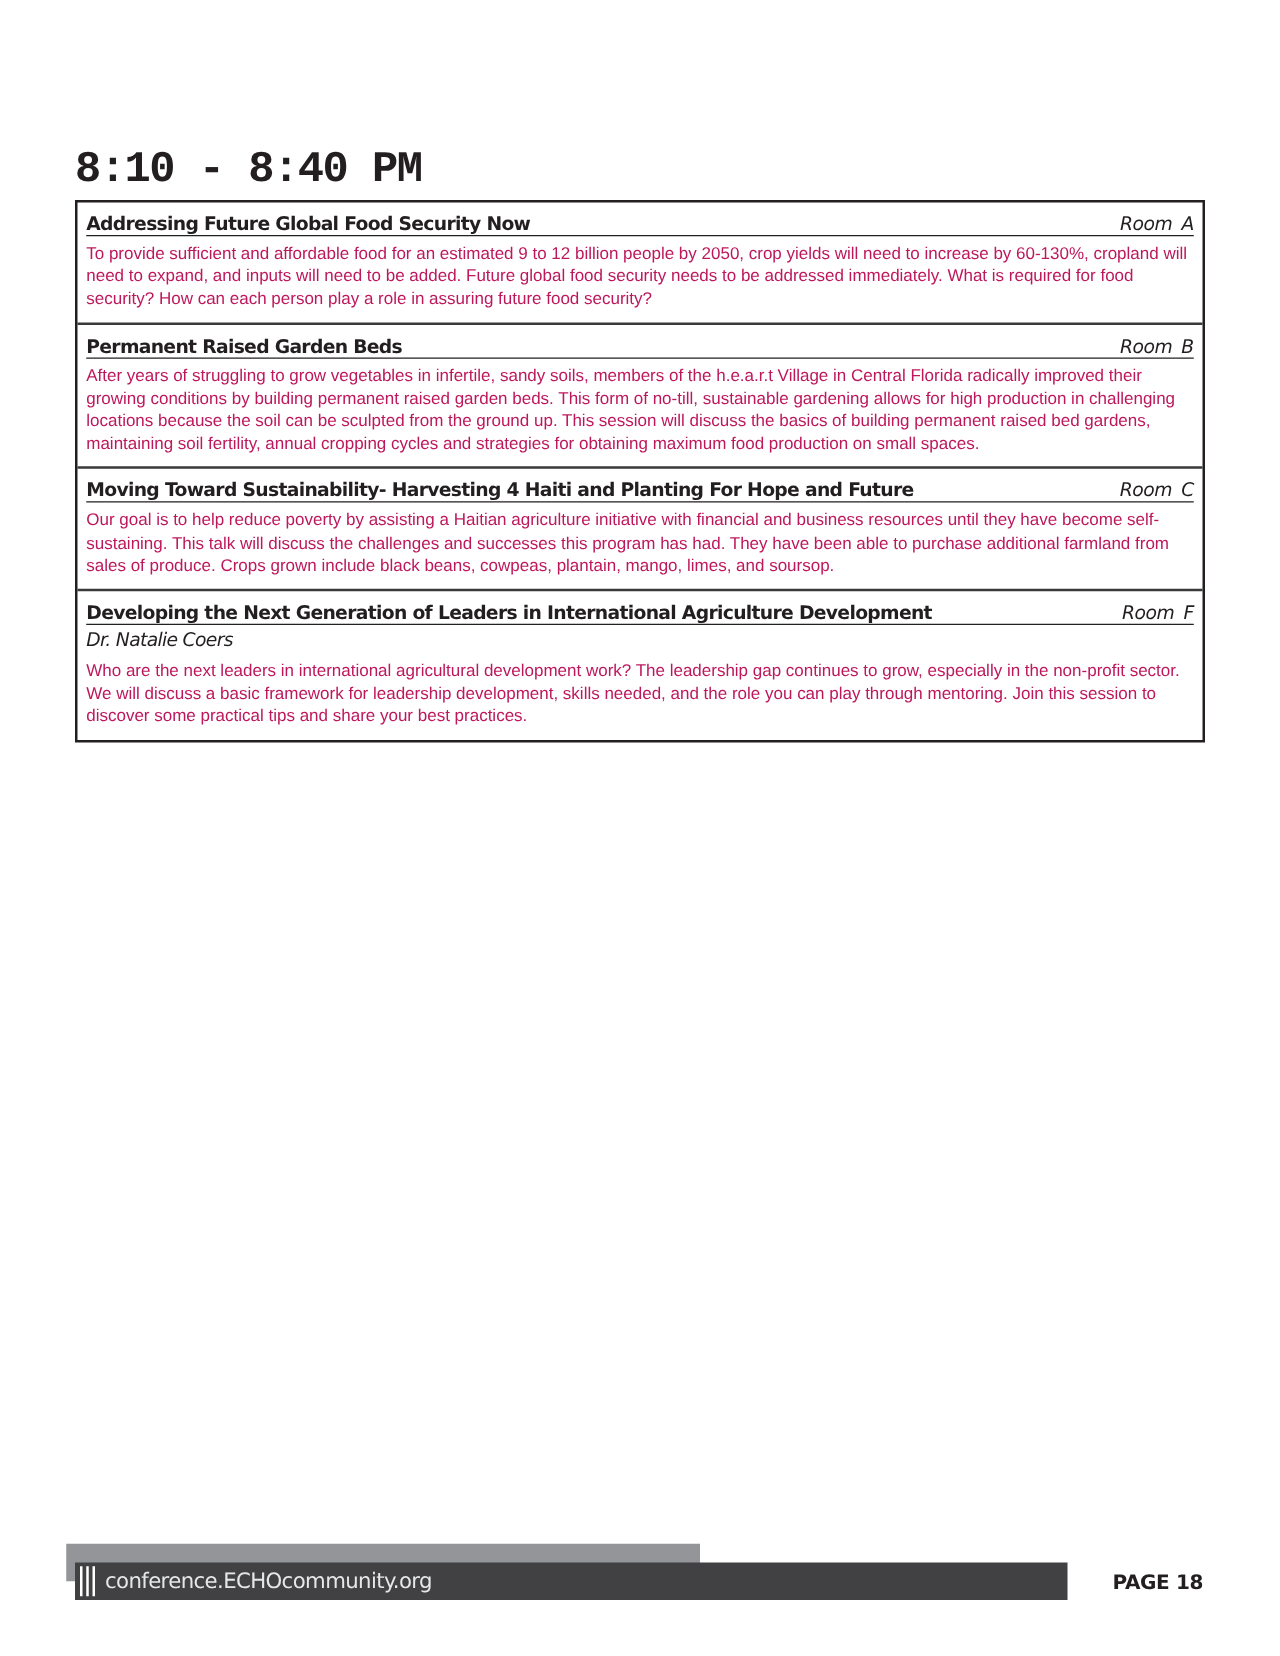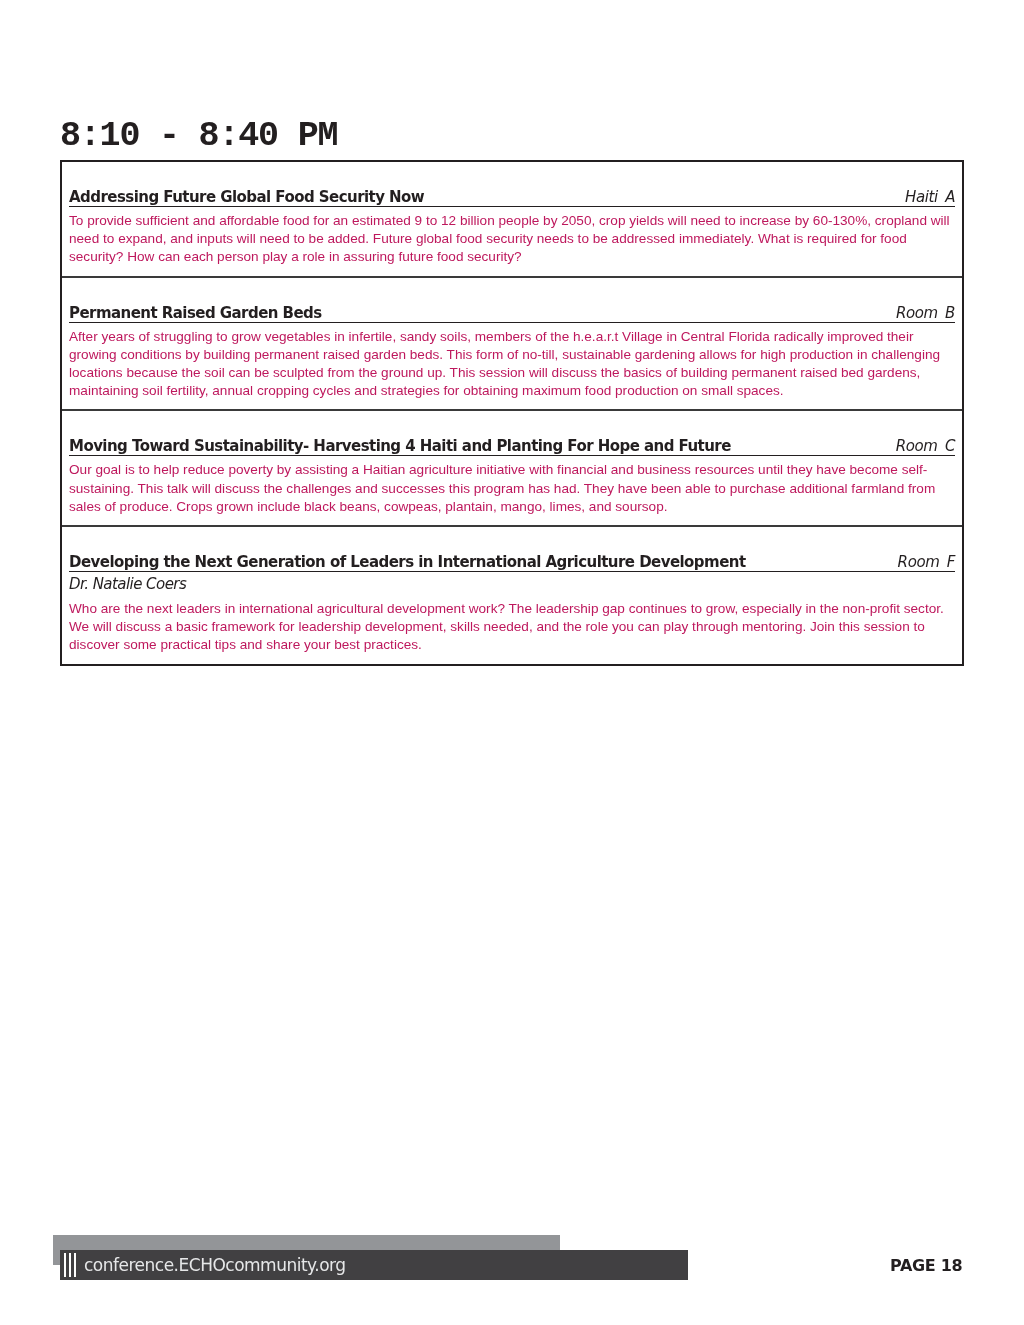--- a/index.html
+++ b/index.html
@@ -42,21 +42,20 @@
     }
     .session:first-child {
       border-top: none;
     }
     .session-head {
       display: flex;
       justify-content: space-between;
       align-items: flex-end;
       border-bottom: 1px solid #231f20;
       height: 20px;
-      margin-top: 18px;
     }
     .session-title {
       font-family: "DejaVu Sans", sans-serif;
       font-weight: bold;
       font-size: 15px;
       letter-spacing: -0.55px;
       line-height: 18px;
       white-space: nowrap;
       color: #231f20;
     }
@@ -91,21 +90,21 @@
       left: 53px;
       top: 1235px;
       width: 507px;
       height: 30px;
       background: #939598;
     }
     .footer-dark {
       position: absolute;
       left: 60px;
       top: 1250px;
-      width: 628px;
+      width: 794px;
       height: 30px;
       background: #414042;
       display: flex;
       align-items: center;
     }
     .bars-icon {
       display: flex;
       gap: 3px;
       margin-left: 4px;
       margin-right: 8px;
@@ -139,21 +138,21 @@
   </style>
 </head>
 <body>
 
 <h1 class="time-heading">8:10 - 8:40 PM</h1>
 
 <div class="sessions">
   <div class="session">
     <div class="session-head">
       <span class="session-title">Addressing Future Global Food Security Now</span>
-      <span class="session-room">Haiti A</span>
+      <span class="session-room">Room A</span>
     </div>
     <div class="session-desc">To provide sufficient and affordable food for an estimated 9 to 12 billion people by 2050, crop yields will need to increase by 60-130%, cropland will need to expand, and inputs will need to be added. Future global food security needs to be addressed immediately. What is required for food security? How can each person play a role in assuring future food security?</div>
   </div>
 
   <div class="session">
     <div class="session-head">
       <span class="session-title">Permanent Raised Garden Beds</span>
       <span class="session-room">Room B</span>
     </div>
     <div class="session-desc">After years of struggling to grow vegetables in infertile, sandy soils, members of the h.e.a.r.t Village in Central Florida radically improved their growing conditions by building permanent raised garden beds.  This form of no-till, sustainable gardening allows for high production in challenging locations because the soil can be sculpted from the ground up.  This session will discuss the basics of building permanent raised bed gardens, maintaining soil fertility, annual cropping cycles and strategies for obtaining maximum food production on small spaces.</div>

